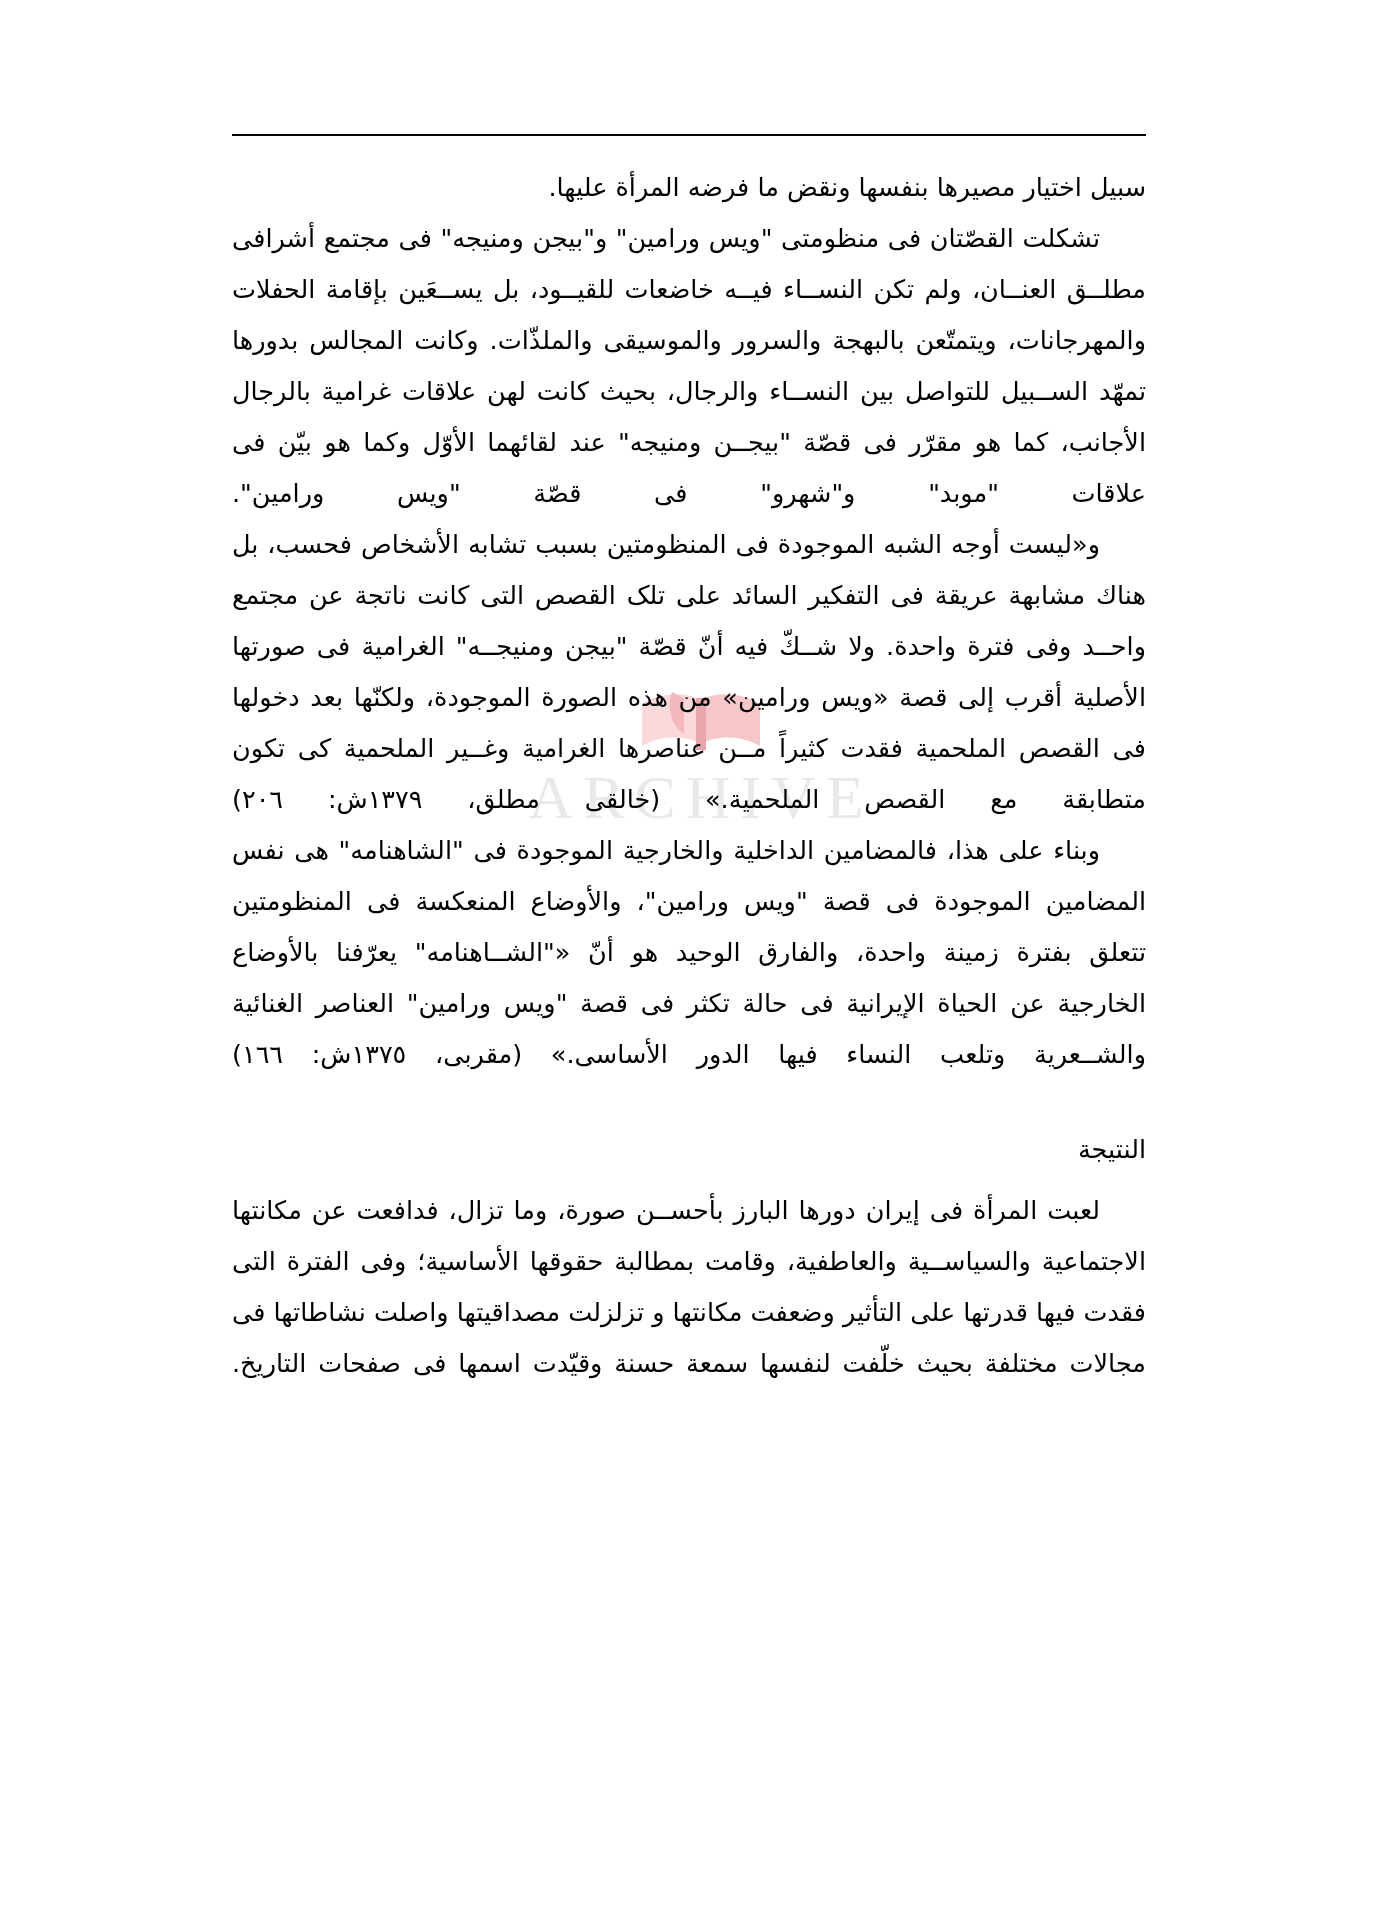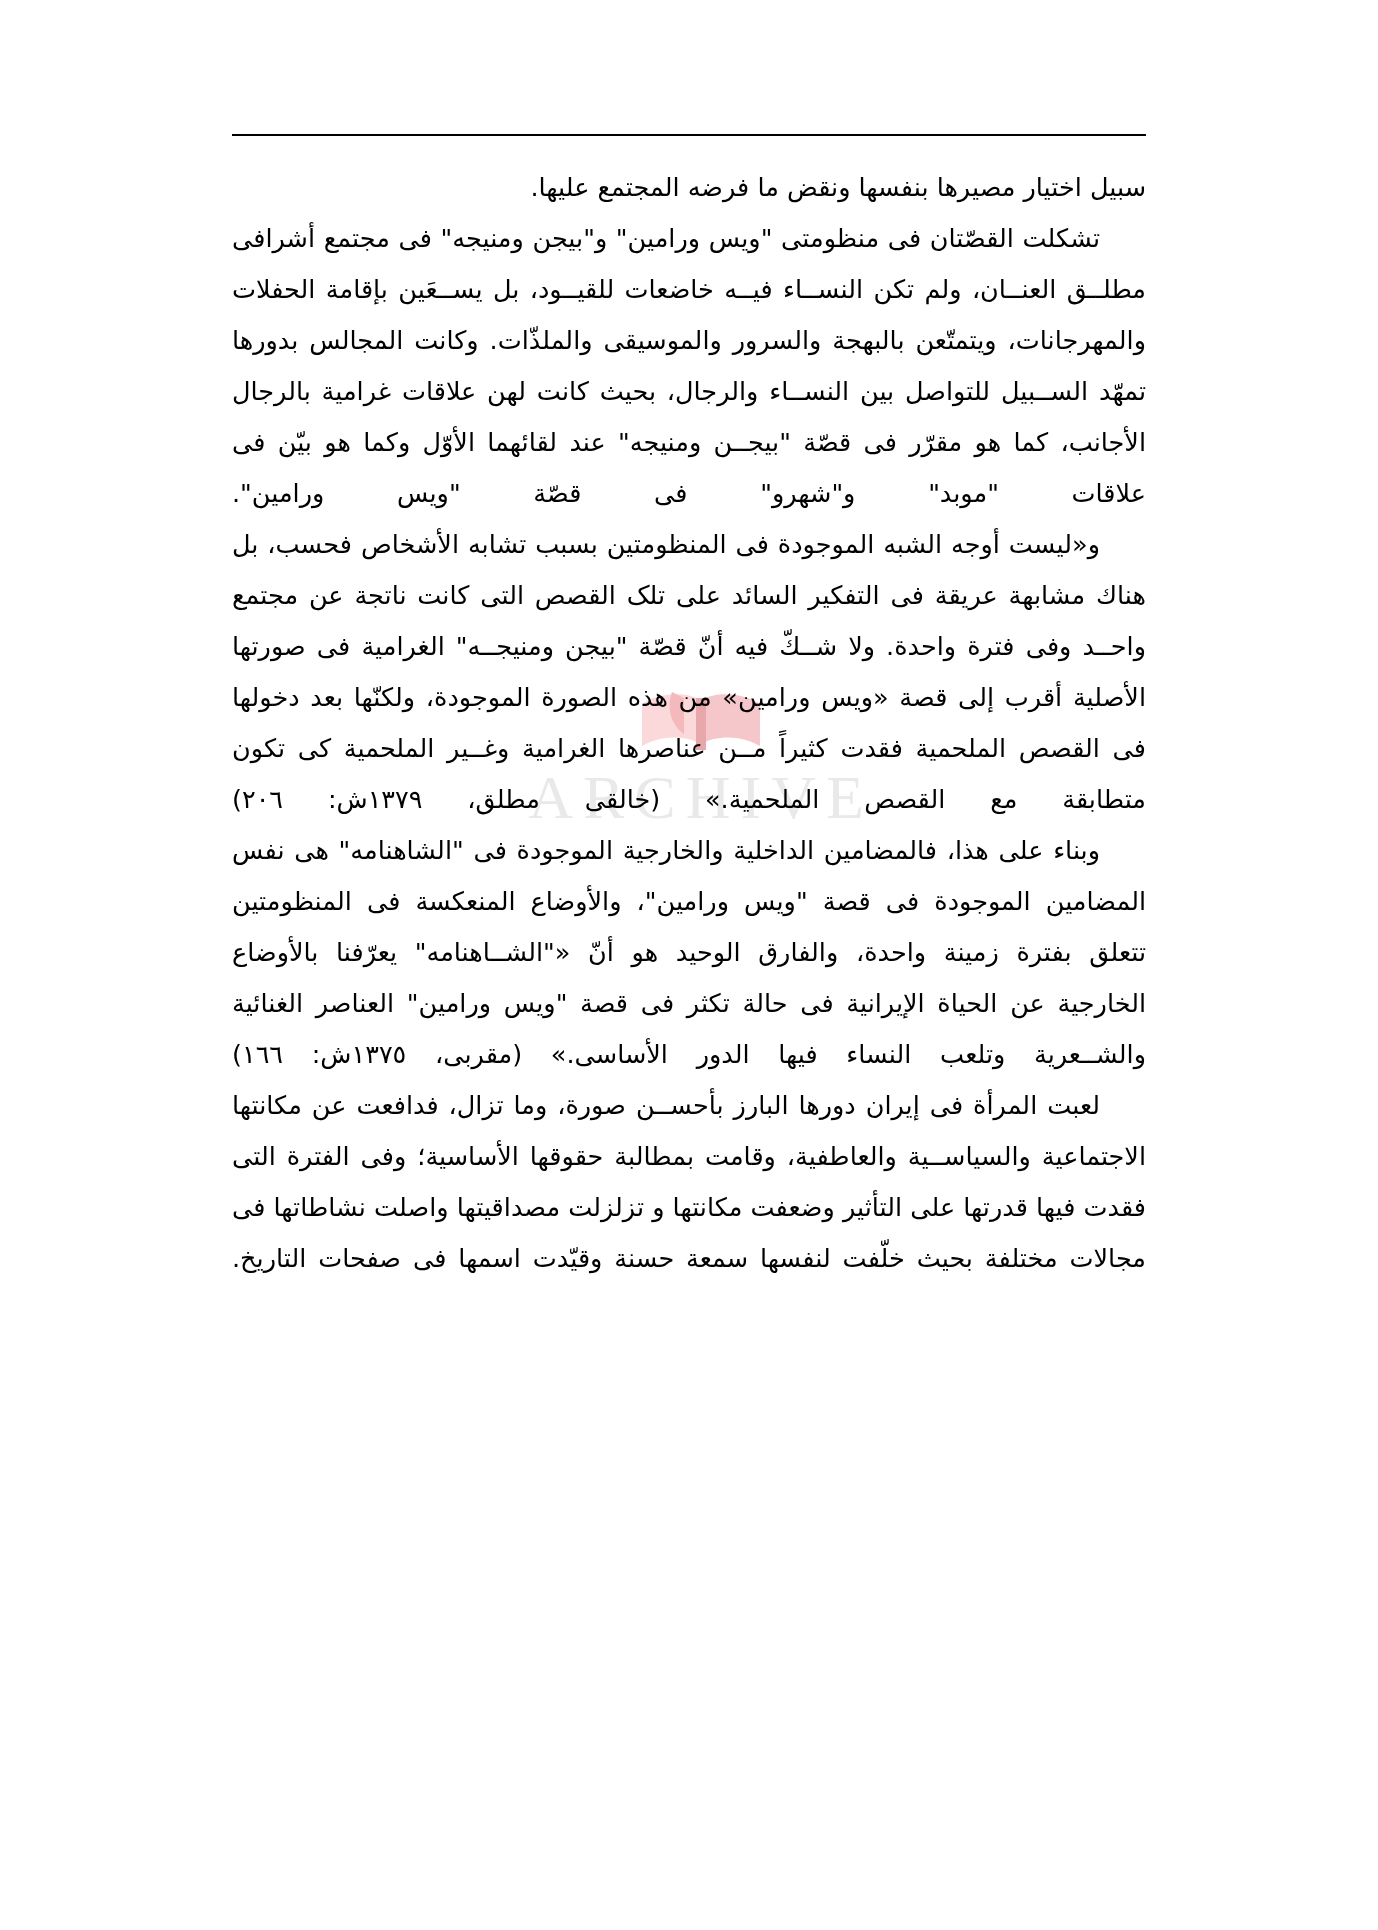--- a/index.html
+++ b/index.html
@@ -111,27 +111,28 @@
     </div>
     <div class="wm-text">ARCHIVE</div>
   </div>
 
   <div class="content">
 
     <div class="rule"></div>
 
     <div class="body-text">
 
-      <p class="last-right">سبيل اختيار مصيرها بنفسها ونقض ما فرضه المجتمع عليها.</p>
+      <p class="last-right">سبيل اختيار مصيرها بنفسها ونقض ما فرضه المرأة عليها.</p>
 
       <p class="indent">تشكلت القصّتان فى منظومتى "ويس ورامين" و"بيجن ومنيجه" فى مجتمع أشرافى مطلــق العنــان، ولم تكن النســاء فيــه خاضعات للقيــود، بل يســعَين بإقامة الحفلات والمهرجانات، ويتمتّعن بالبهجة والسرور والموسيقى والملذّات. وكانت المجالس بدورها تمهّد الســبيل للتواصل بين النســاء والرجال، بحيث كانت لهن علاقات غرامية بالرجال الأجانب، كما هو مقرّر فى قصّة "بيجــن ومنيجه" عند لقائهما الأوّل وكما هو بيّن فى علاقات "موبد" و"شهرو" فى قصّة "ويس ورامين".</p>
 
       <p class="indent">و«ليست أوجه الشبه الموجودة فى المنظومتين بسبب تشابه الأشخاص فحسب، بل هناك مشابهة عريقة فى التفكير السائد على تلک القصص التى كانت ناتجة عن مجتمع واحــد وفى فترة واحدة. ولا شــكّ فيه أنّ قصّة "بيجن ومنيجــه" الغرامية فى صورتها الأصلية أقرب إلى قصة «ويس ورامين» من هذه الصورة الموجودة، ولكنّها بعد دخولها فى القصص الملحمية فقدت كثيراً مــن عناصرها الغرامية وغــير الملحمية كى تكون متطابقة مع القصص الملحمية.» (خالقى مطلق، ١٣٧٩ش: ٢٠٦)</p>
 
       <p class="indent">وبناء على هذا، فالمضامين الداخلية والخارجية الموجودة فى "الشاهنامه" هى نفس المضامين الموجودة فى قصة "ويس ورامين"، والأوضاع المنعكسة  فى المنظومتين تتعلق بفترة زمينة واحدة، والفارق الوحيد هو أنّ «"الشــاهنامه" يعرّفنا بالأوضاع الخارجية عن الحياة الإيرانية فى حالة تكثر فى قصة "ويس ورامين" العناصر الغنائية والشــعرية وتلعب النساء فيها الدور الأساسى.» (مقربى، ١٣٧٥ش: ١٦٦)</p>
 
+      <div class="section-title">النتيجة</div>
 
       <p class="indent">لعبت المرأة فى إيران دورها البارز بأحســن صورة، وما تزال، فدافعت عن مكانتها الاجتماعية والسياســية والعاطفية، وقامت بمطالبة حقوقها الأساسية؛ وفى الفترة التى فقدت فيها قدرتها على التأثير وضعفت مكانتها و تزلزلت مصداقيتها واصلت نشاطاتها فى مجالات مختلفة بحيث خلّفت لنفسها سمعة حسنة وقيّدت اسمها فى صفحات التاريخ.</p>
 
 
     </div>
   </div>
 </div>
 
 </body></html>

